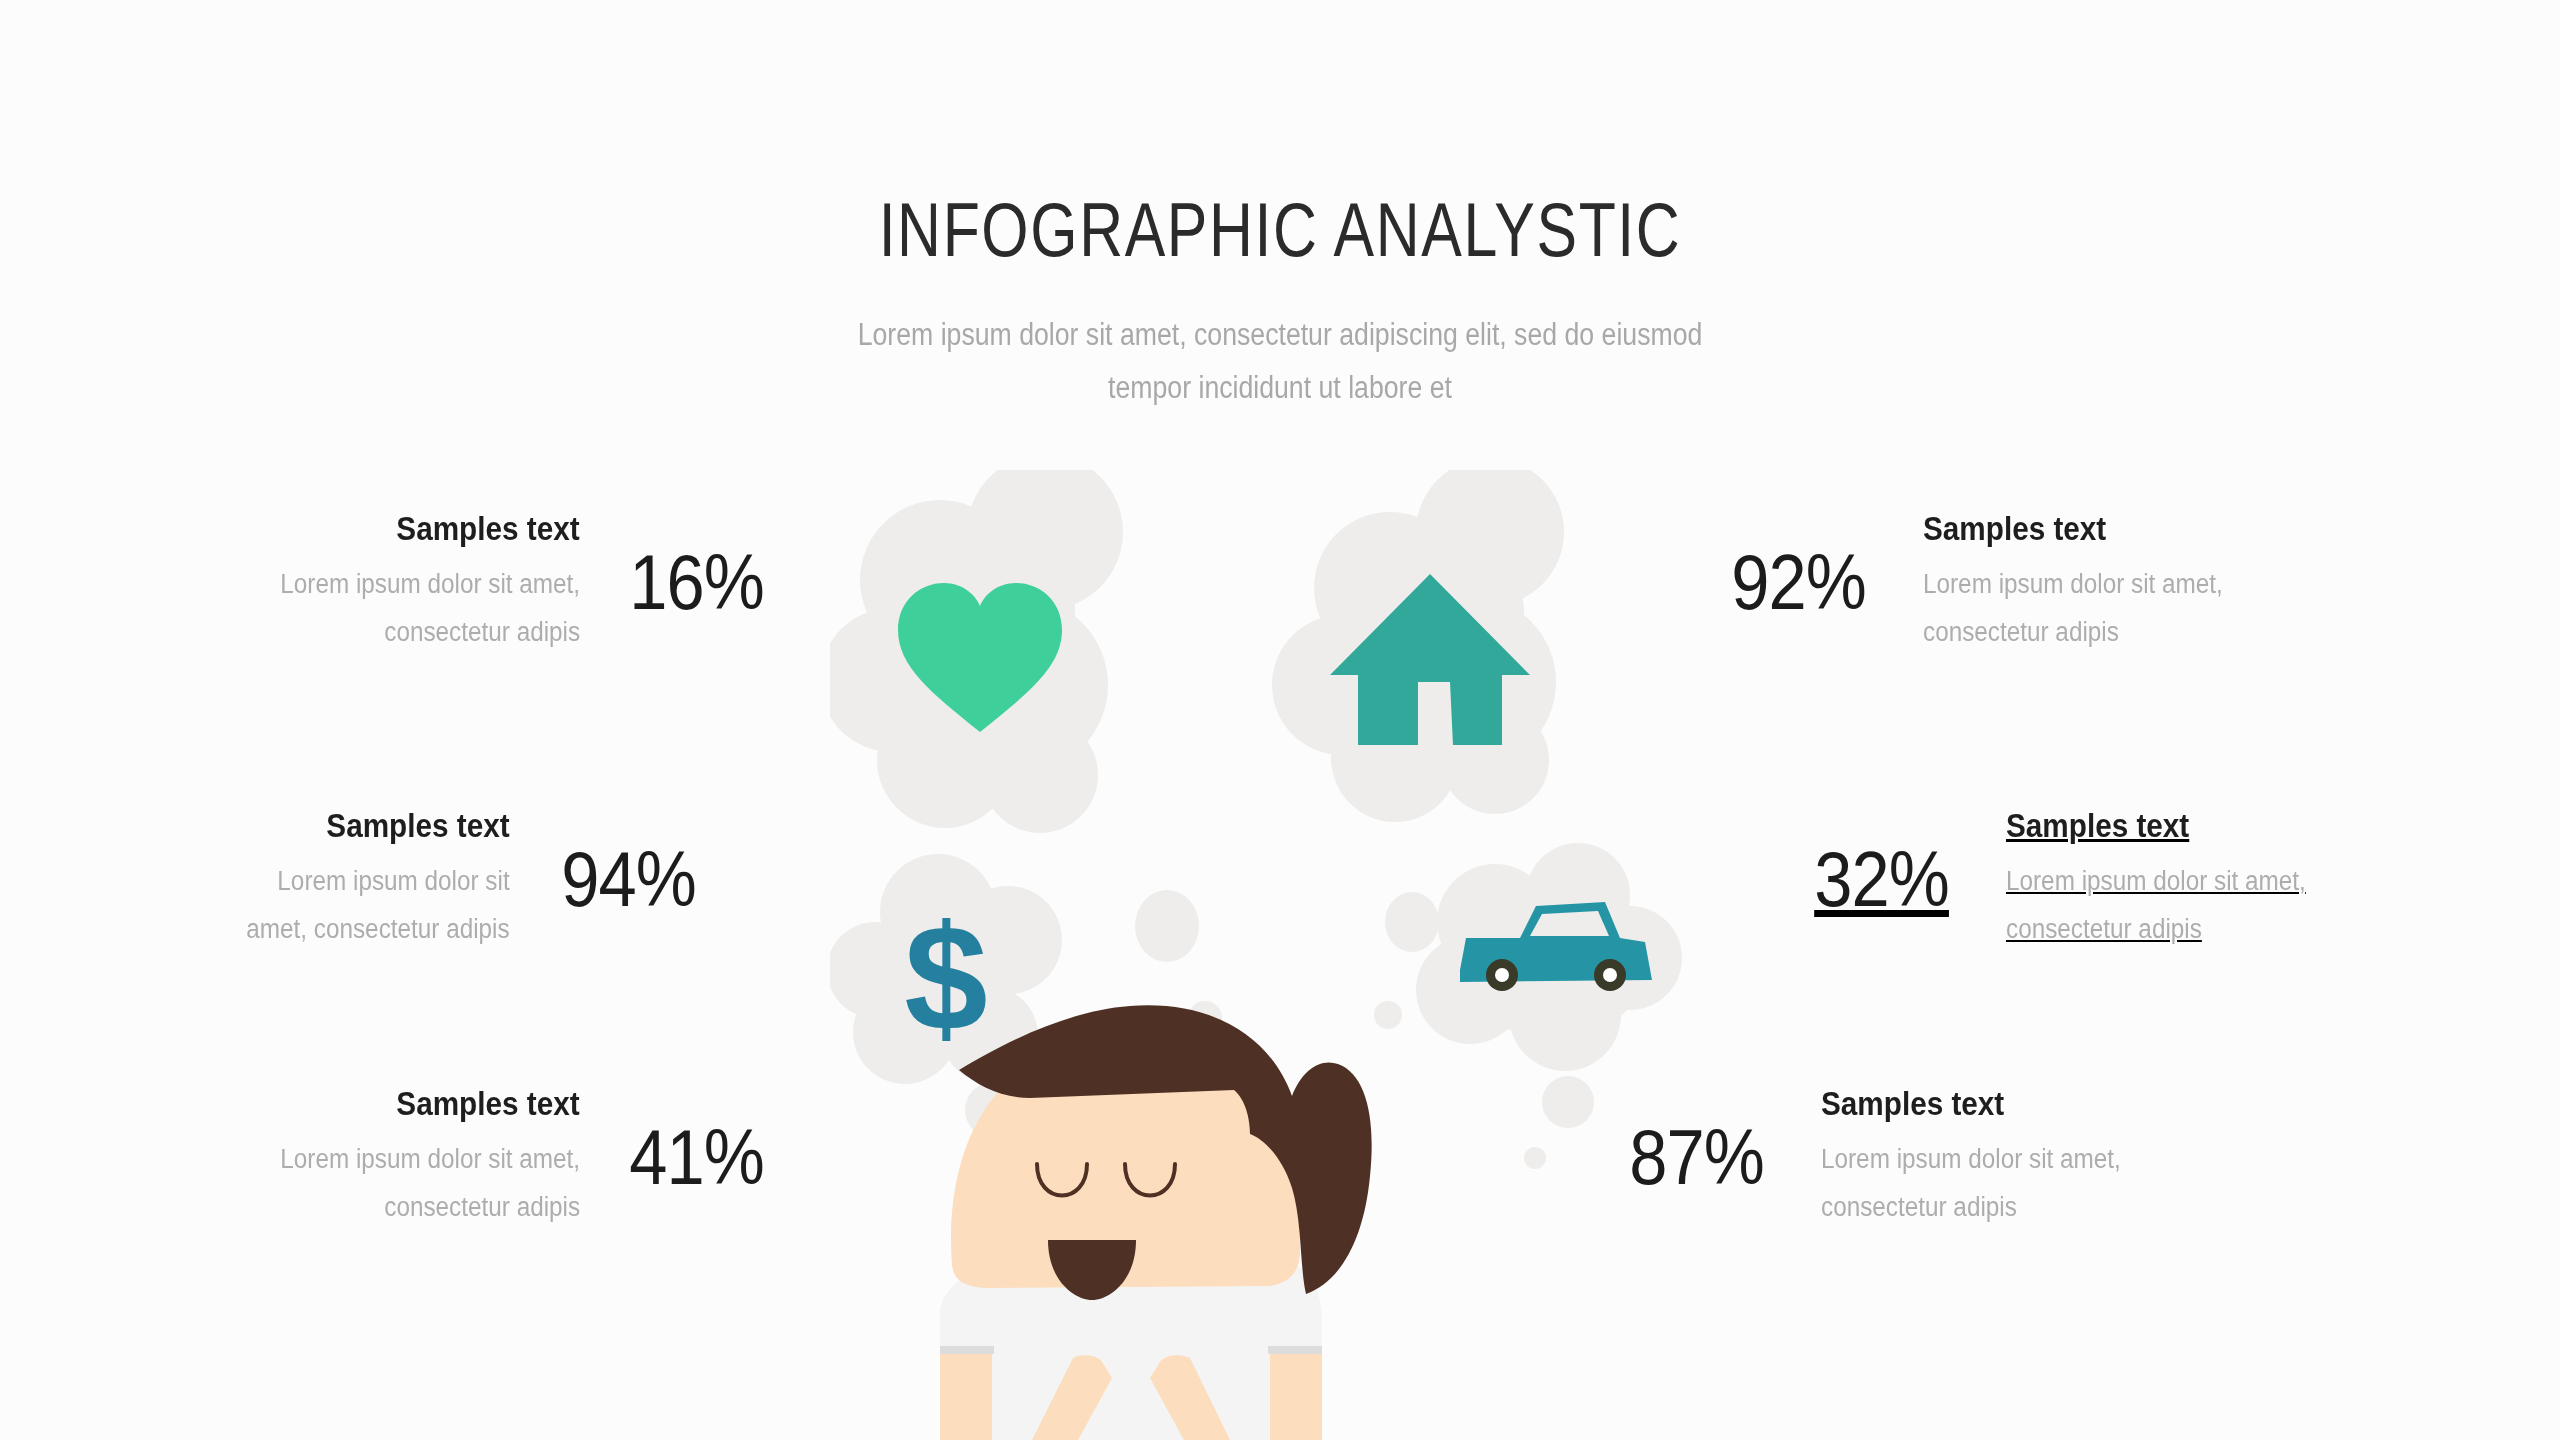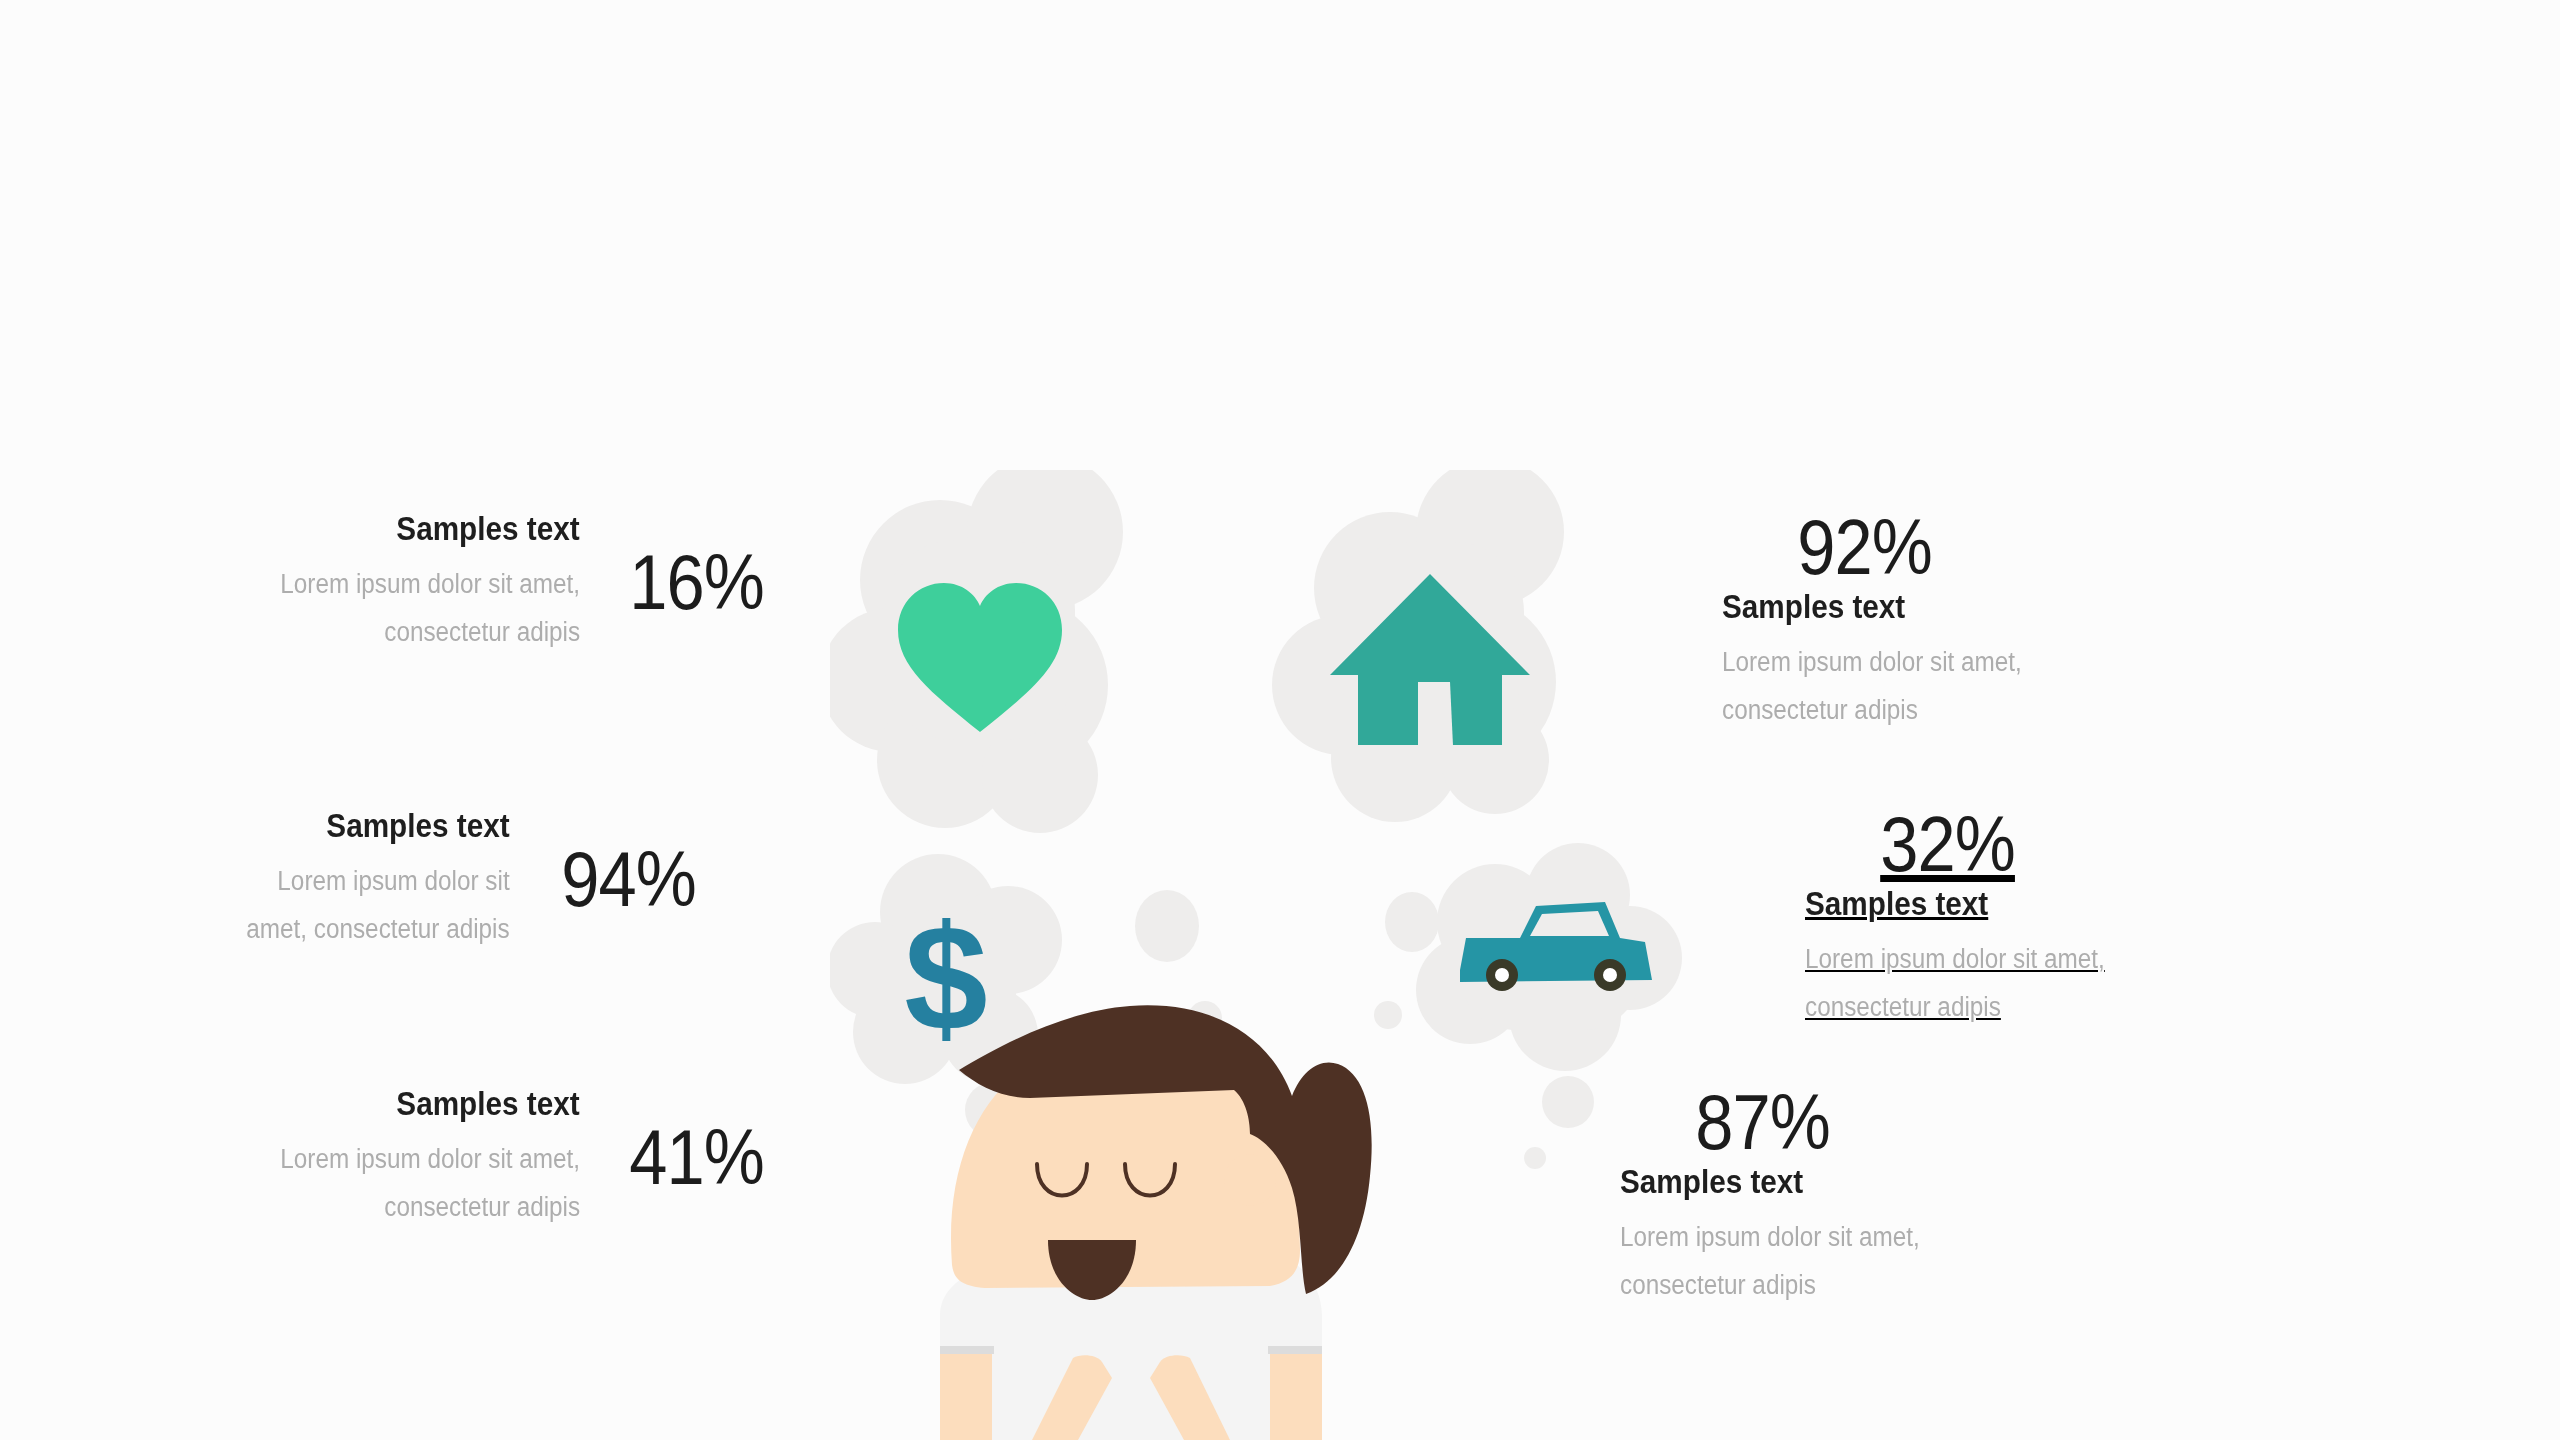--- a/index.html
+++ b/index.html
@@ -22,21 +22,21 @@
   .subtitle {
     margin-top:38px;
     font-size:31px; font-weight:400; color:#A8A8A8;
     line-height:1.72; transform:scaleX(0.86); transform-origin:center top;
   }
   .subtitle span { display:block; white-space:nowrap; }
 
   
   .stat { position:absolute; display:flex; align-items:center; }
   .stat.left  { flex-direction:row; }
-  .stat.right { flex-direction:column; }
+  .stat.right { flex-direction:row; }
 
   .pct {
     font-family:"Liberation Sans", sans-serif;
     font-size:78px; font-weight:300; color:#1C1C1C;
     letter-spacing:-1px; line-height:1;
     transform:scaleX(0.88); transform-origin:center center;
     white-space:nowrap;
   }
   .txtcol { display:flex; flex-direction:column;justify-content:space-between; }
   .stat.left  .txtcol { text-align:right; align-items:flex-end; }
@@ -80,20 +80,27 @@
 
   
   #illustration { position:absolute; left:830px; top:470px; width:900px; height:970px; }
   #illustration svg { display:block; width:900px; height:970px; }
 </style>
 </head>
 <body>
 
 <div id="stage">
 
+  <div class="header">
+    <div class="title">INFOGRAPHIC ANALYSTIC</div>
+    <div class="subtitle">
+      <span>Lorem ipsum dolor sit amet, consectetur adipiscing elit, sed do eiusmod</span>
+      <span>tempor incididunt ut labore et</span>
+    </div>
+  </div>
 
   <div class="stat left" id="stat-l1">
     <div class="txtcol">
       <div class="s-head">Samples text</div>
       <div class="s-desc">
         <span>Lorem ipsum dolor sit amet,</span>
         <span>consectetur adipis</span>
       </div>
     </div>
     <div class="pct">16%</div>

